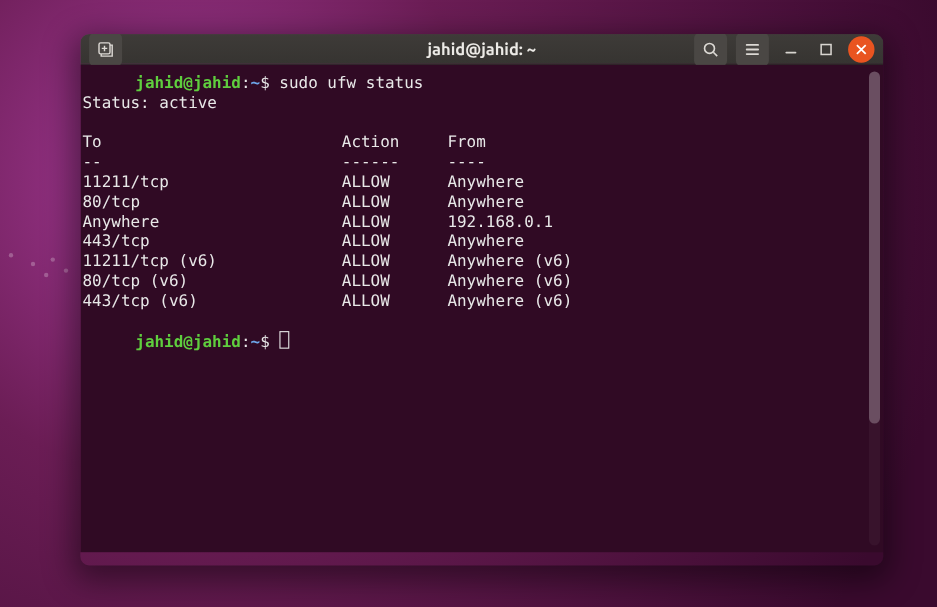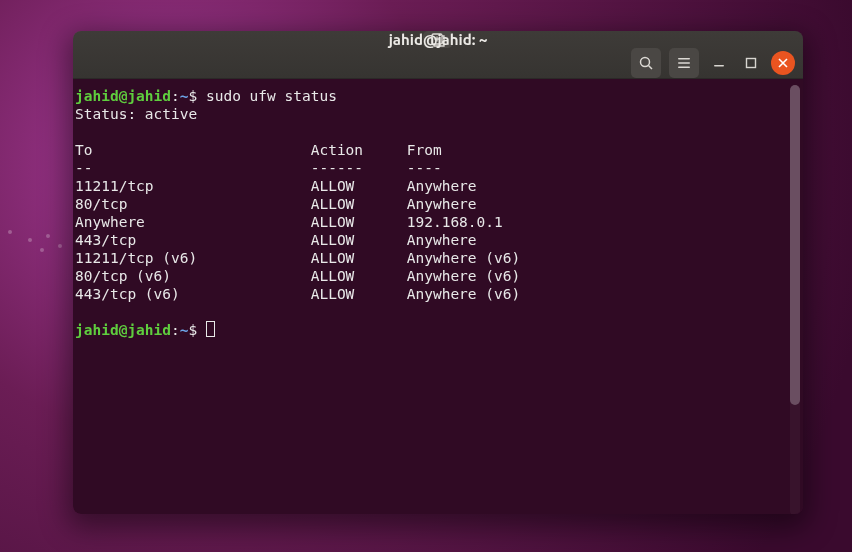--- a/index.html
+++ b/index.html
@@ -8,44 +8,44 @@
                font-family: "DejaVu Sans Mono","Liberation Mono",monospace; }
     
     .spk { position:absolute; width:4px; height:4px; border-radius:50%;
            background:rgba(255,255,255,.25); pointer-events:none; }
 
     
     .win     { position:absolute; left:73px; top:31px; width:730px; height:483px;
                border-radius:8px; overflow:hidden;
                box-shadow:0 8px 28px 6px rgba(0,0,0,.45); }
     
-    .tb      { height:48px; display:flex; align-items:center; padding:0 8px;
+    .tb      { height:28px; display:flex; align-items:center; padding:0 8px;
                background:linear-gradient(#3e3b38,#363431);
-               border-bottom:1px solid #2b2927; position:relative;flex-direction:column; }
+               border-bottom:1px solid #2b2927; position:relative; }
     .btn     { display:inline-flex; align-items:center; justify-content:center;
                border-radius:5px; background:#4a4744; color:#dcd9d4; }
     .btn svg { fill:#dcd9d4; }
     .newtab  { width:30px; height:30px; }
     .title   { position:absolute; left:0; right:0; text-align:center;
                font-family:"Ubuntu","DejaVu Sans",sans-serif;
                font-size:15px; font-weight:700; color:#eceae6; pointer-events:none; }
     .tb-r    { margin-left:auto; display:flex; align-items:center; gap:8px; }
     .search  { width:30px; height:30px; }
     .hamb    { width:30px; height:30px; }
     .wc      { width:24px; height:24px; display:flex; align-items:center;
                justify-content:center; border-radius:50%; }
     .wc svg  { fill:#d8d5d0; }
     .close   { background:#e95420; }
     .close svg { fill:#fff; }
 
     
     .term    { height:calc(100% - 40px); background:#300a24; position:relative; }
     .pad     { padding:8px 0 8px 2px; font-size:14.5px; line-height:18px;
                color:#e8e8e8; white-space:pre; overflow:hidden; }
-    .u       { color:#5fce3e; font-weight:700; }
+    .u       { color:#5fce3e; font-weight:700;margin-left:48px; }
     .colon   { color:#e8e8e8; }
     .cwd     { color:#6da5e8; font-weight:700; }
     .sigil   { color:#e8e8e8; }
     .cursor  { display:inline-block; width:9px; height:16px; border:1.5px solid #e8e8e8;
                vertical-align:-2px; }
     .sbtrack { position:absolute; right:3px; top:6px; bottom:6px; width:10px;
                border-radius:5px; background:rgba(255,255,255,.04); }
     .sbthumb { position:absolute; right:3px; top:6px; width:10px; height:320px;
                border-radius:5px; background:rgba(255,255,255,.25); }
   </style>

